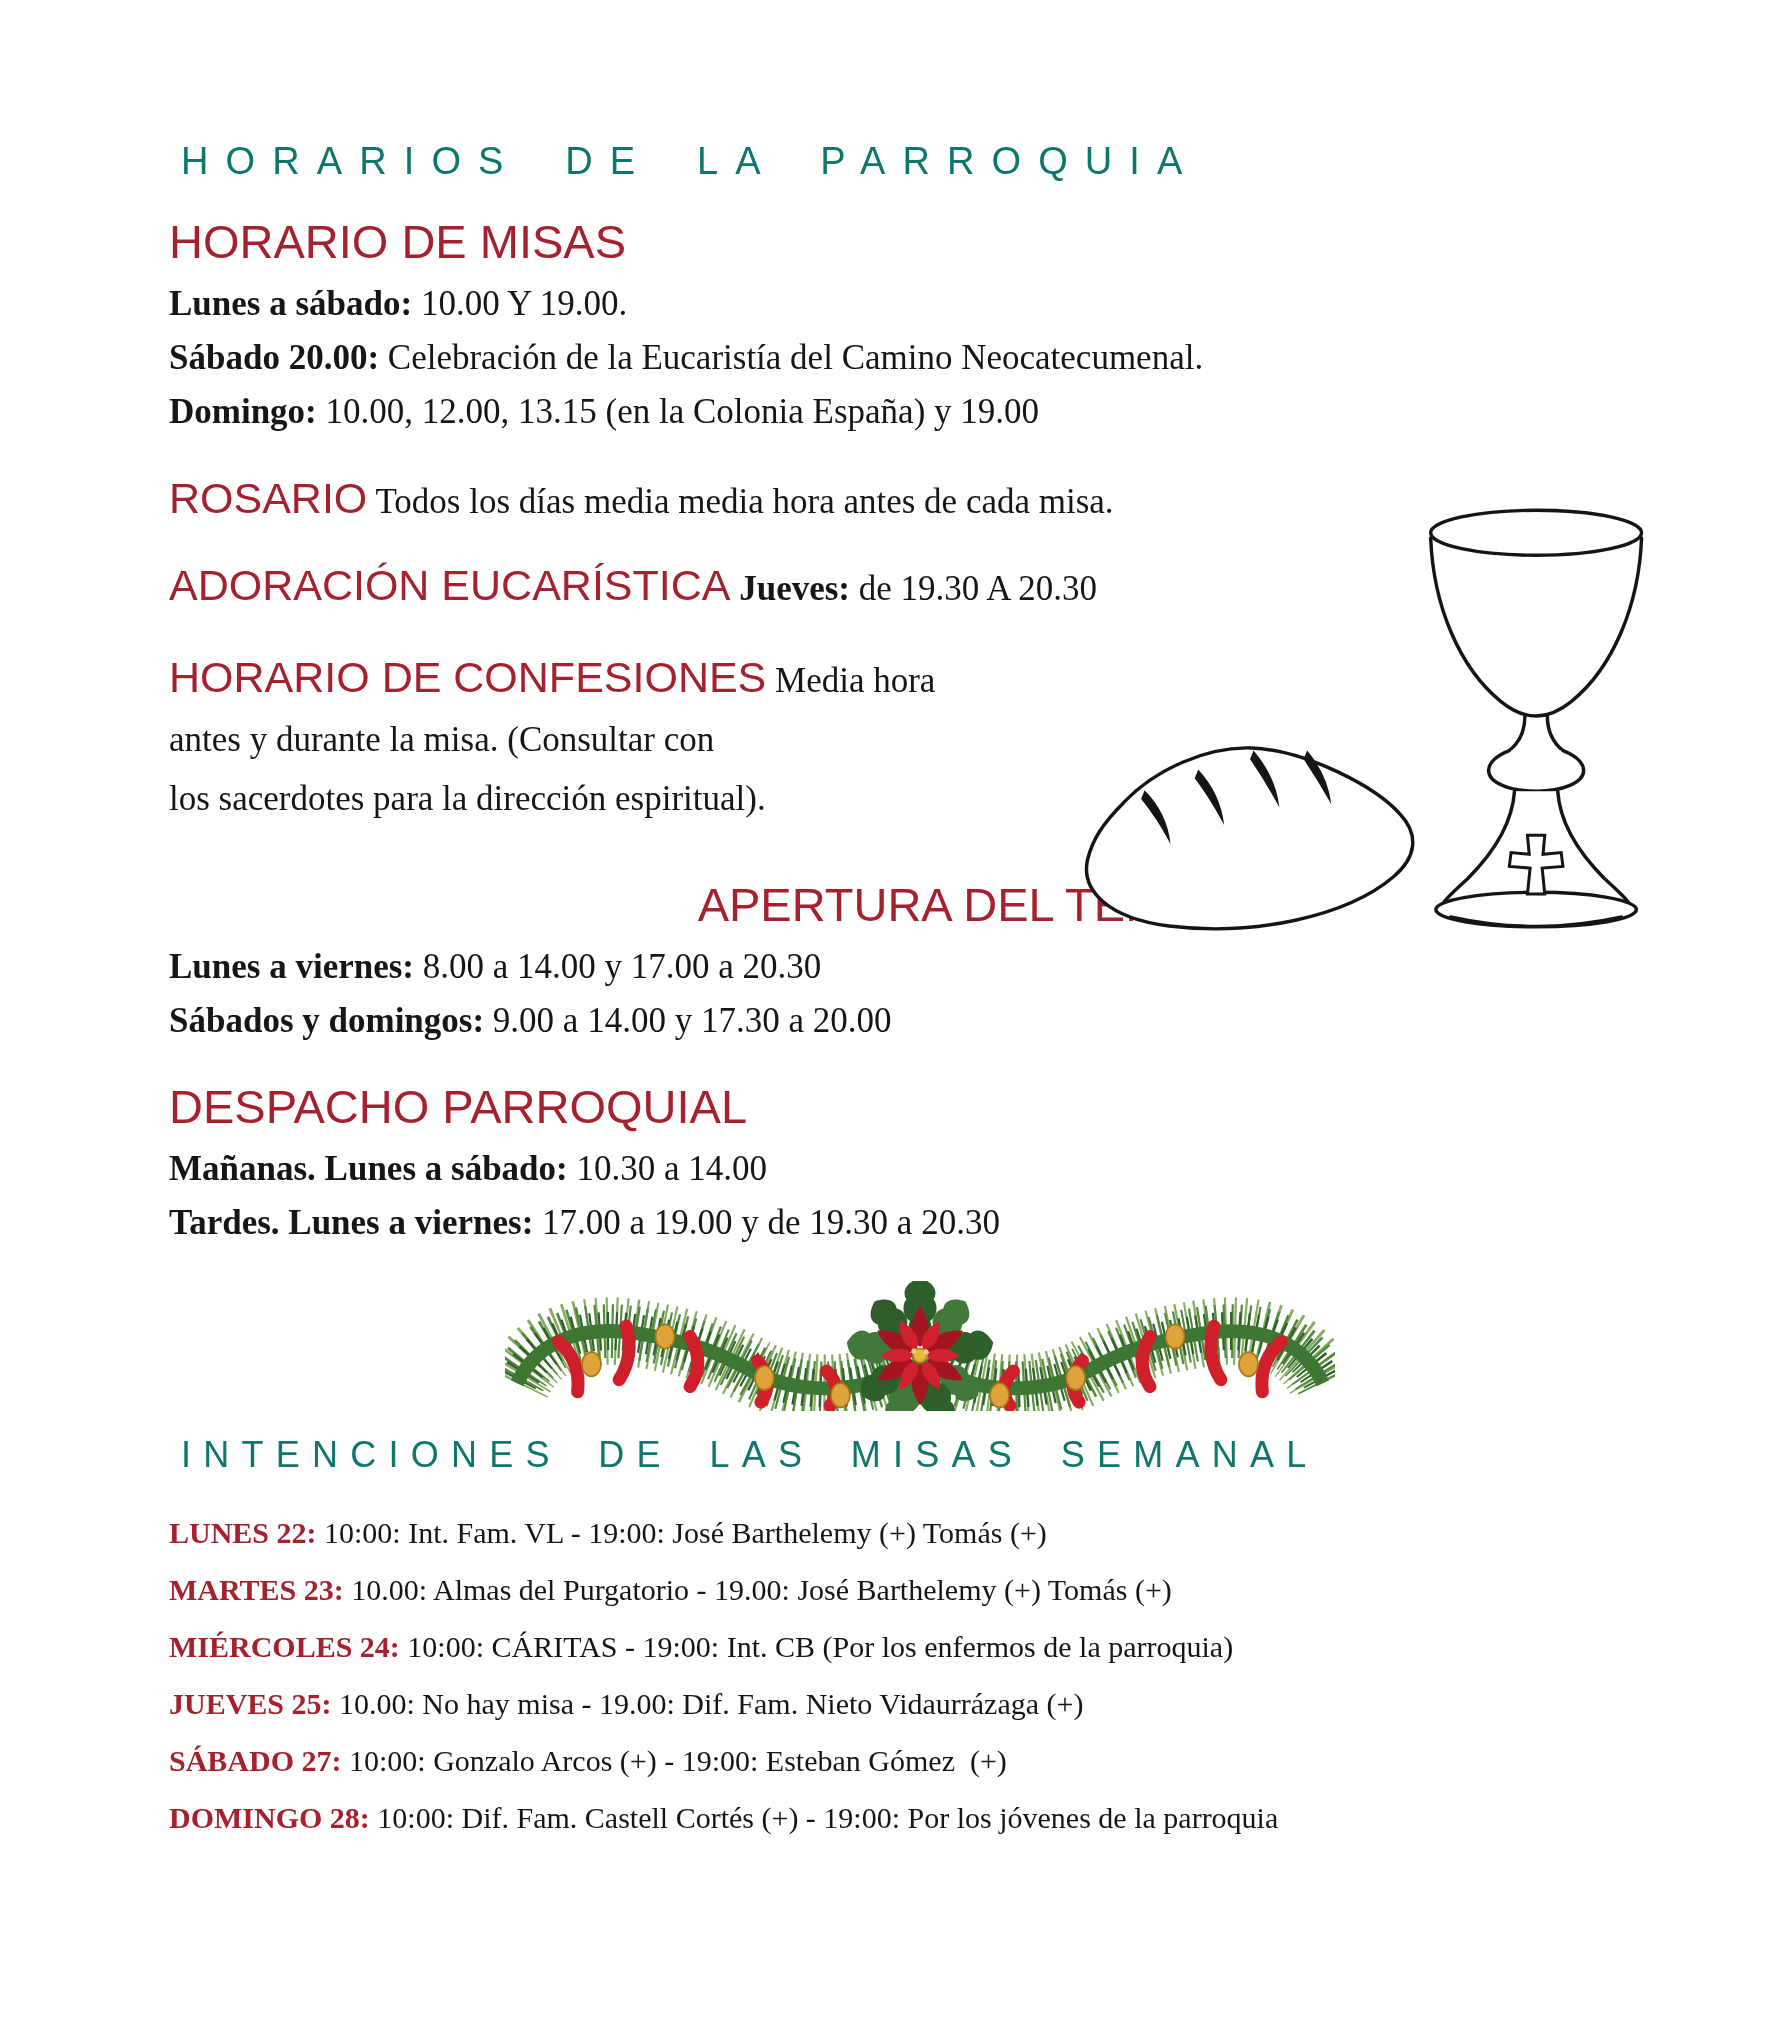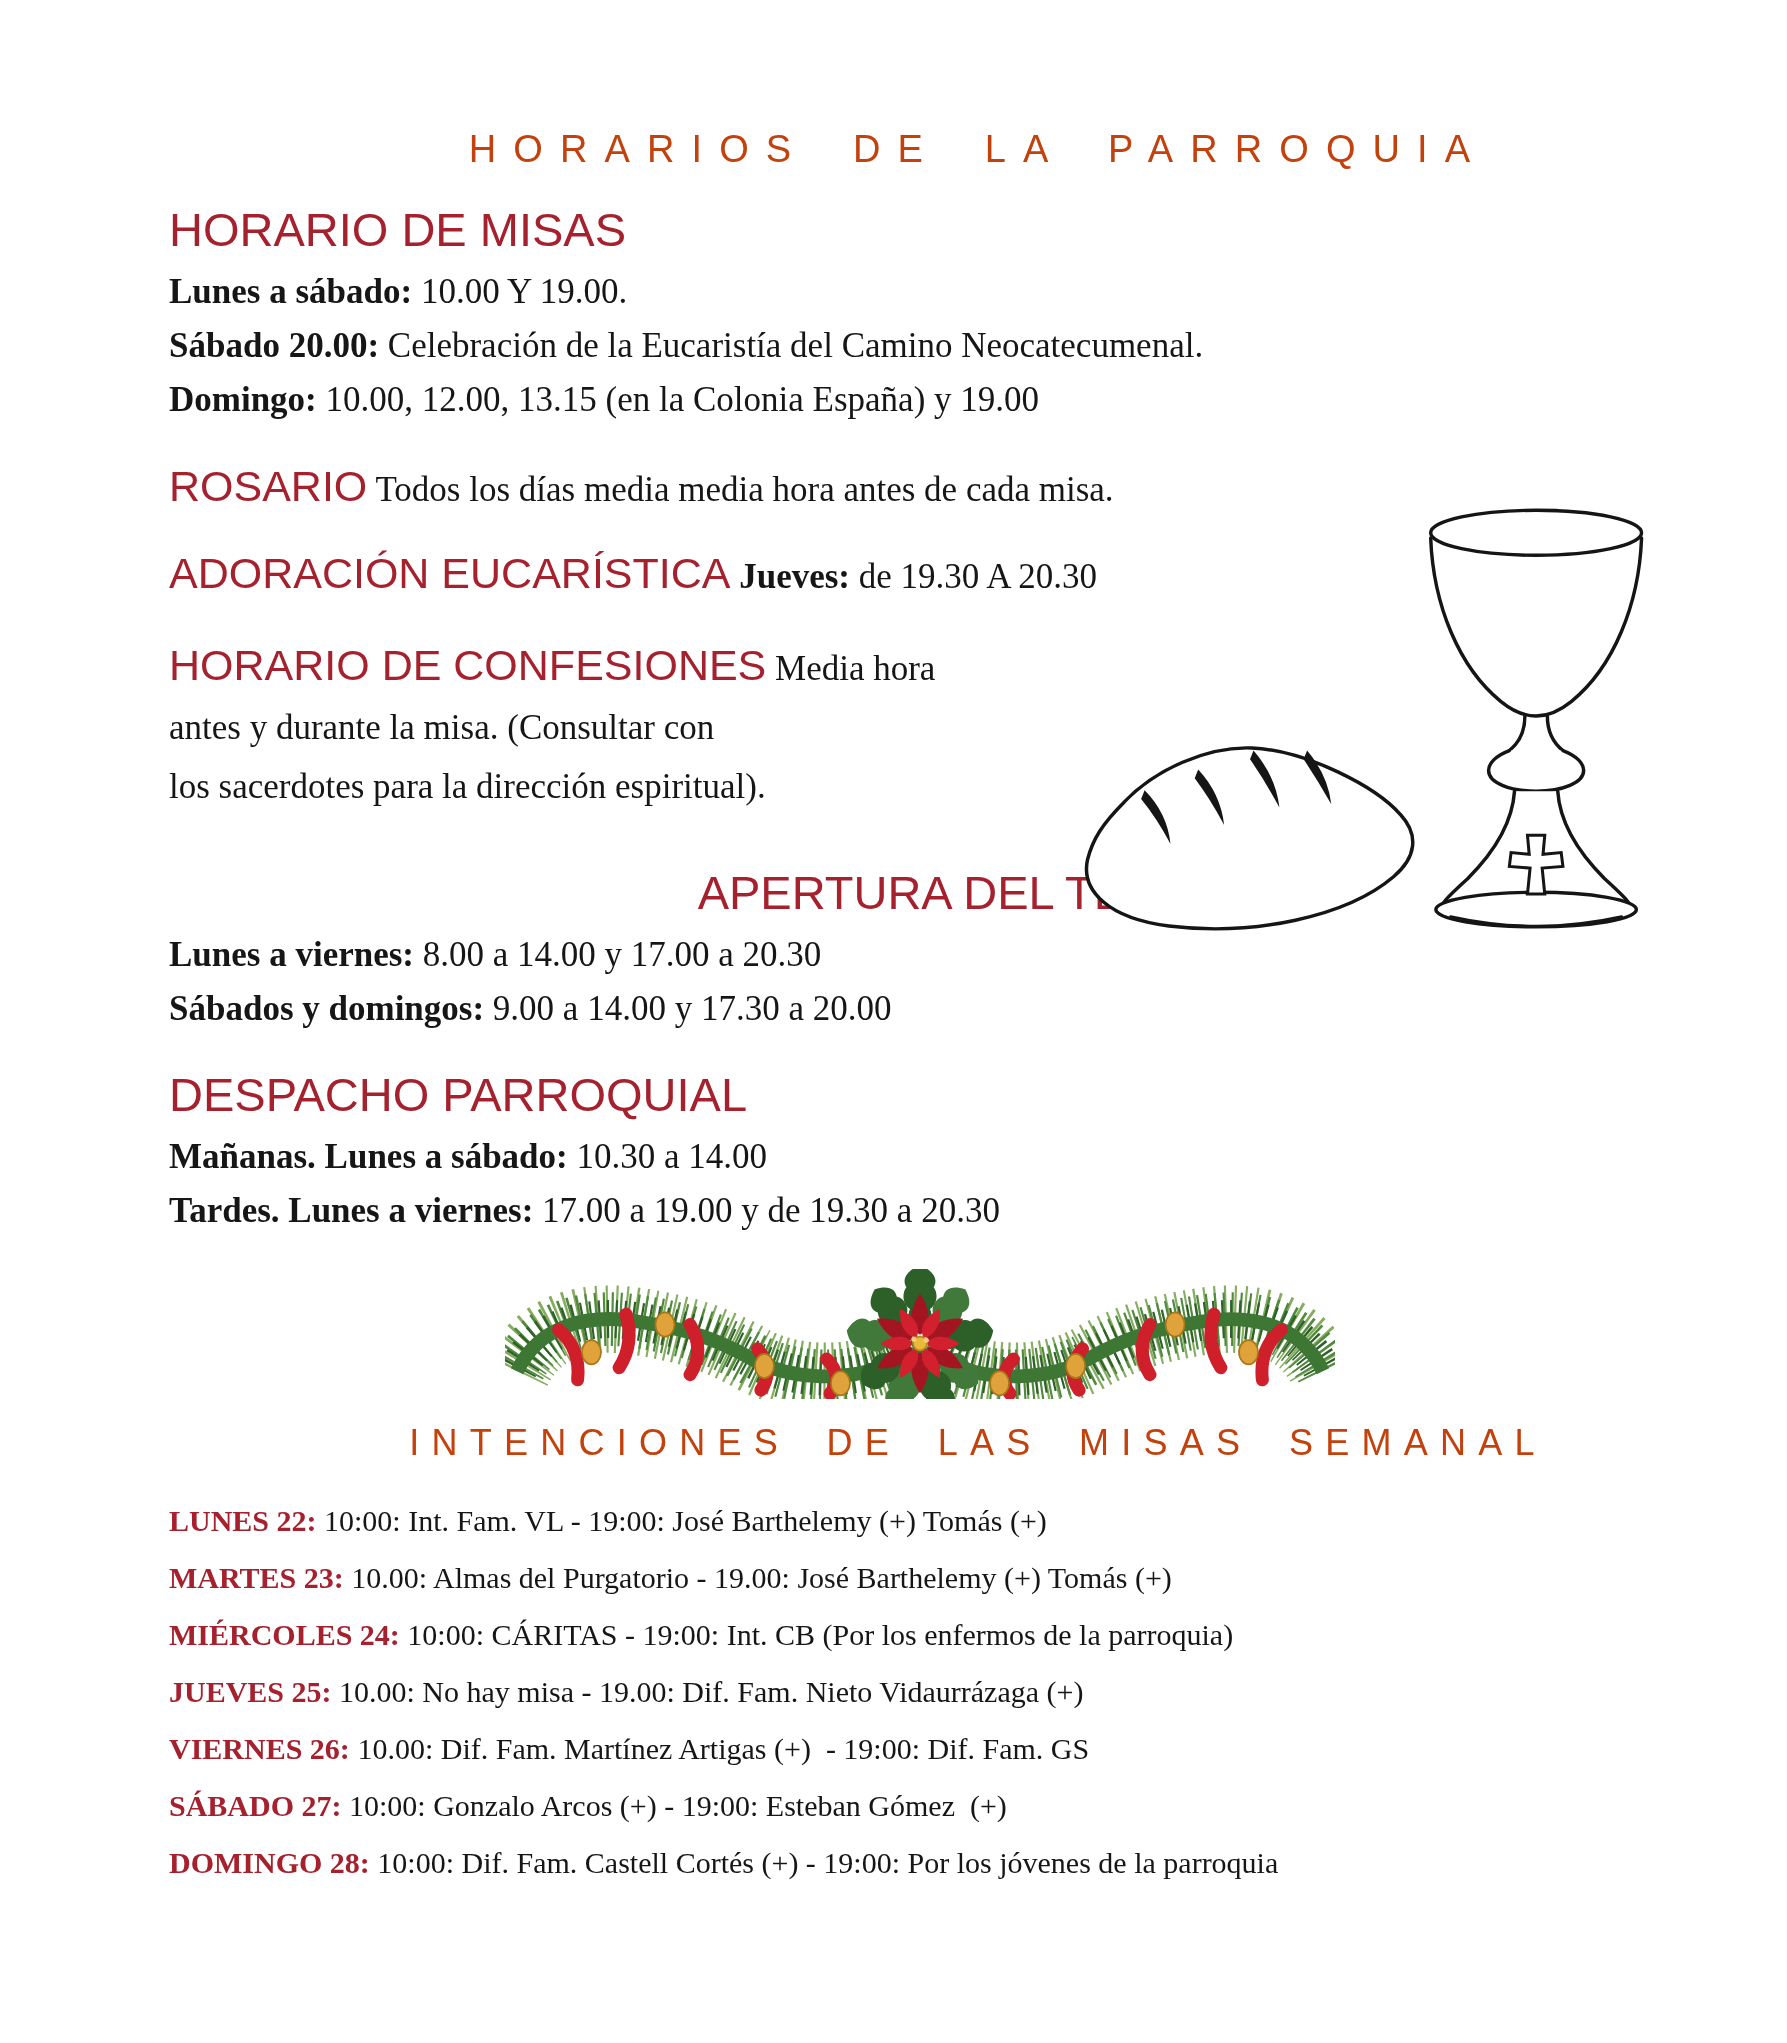--- a/index.html
+++ b/index.html
@@ -4,22 +4,22 @@
 <style>
   html,body{margin:0;padding:0;}
   body{
     width:1787px;height:2043px;position:relative;overflow:hidden;
     background:#ffffff;color:#161616;
     font-family:"Liberation Serif", serif;
   }
   .content{padding:130px 0 0 169px;}
   .gold-title{
     font-family:"Liberation Sans", sans-serif;font-weight:400;
-    color:#c2410c;font-size:38px;line-height:1;
-    letter-spacing:.45em;word-spacing:.45em;margin:0;text-align:center;
+    color:#0f766e;font-size:38px;line-height:1;
+    letter-spacing:.45em;word-spacing:.45em;margin:12px;
   }
   .red-h{
     font-family:"Liberation Sans", sans-serif;font-weight:400;
     color:#A5212E;font-size:47px;line-height:1;letter-spacing:0;
     margin:38px 0 12px 0;
   }
   .ih{
     font-family:"Liberation Sans", sans-serif;font-weight:400;
     color:#A5212E;font-size:43px;letter-spacing:0;
   }
@@ -138,21 +138,20 @@
     </svg>
   </div>
 
   <h1 class="gold-title intent">INTENCIONES DE LAS MISAS SEMANAL</h1>
 
   <div class="intent-list">
     <div class="item"><b>LUNES 22:</b><span> 10:00: Int. Fam. VL - 19:00: José Barthelemy (+) Tomás (+)</span></div>
     <div class="item"><b>MARTES 23:</b><span> 10.00: Almas del Purgatorio - 19.00: José Barthelemy (+) Tomás (+)</span></div>
     <div class="item"><b>MIÉRCOLES 24:</b><span> 10:00: CÁRITAS - 19:00: Int. CB (Por los enfermos de la parroquia)</span></div>
     <div class="item"><b>JUEVES 25:</b><span> 10.00: No hay misa - 19.00: Dif. Fam. Nieto Vidaurrázaga (+)</span></div>
-    <div class="item"><b>VIERNES 26:</b><span> 10.00: Dif. Fam. Martínez Artigas (+)  - 19:00: Dif. Fam. GS</span></div>
     <div class="item"><b>SÁBADO 27:</b><span> 10:00: Gonzalo Arcos (+) - 19:00: Esteban Gómez  (+)</span></div>
     <div class="item"><b>DOMINGO 28:</b><span> 10:00: Dif. Fam. Castell Cortés (+) - 19:00: Por los jóvenes de la parroquia</span></div>
   </div>
 
 </div>
 
 <div class="illustration">
   <svg width="605" height="450" viewBox="0 0 700 520">
     <g stroke="#151515" stroke-width="4" fill="none" stroke-linecap="round">
       <path d="M415 54 C 418 132 448 204 496 243 C 512 256 524 260 537 260 C 550 260 562 256 578 243 C 626 204 656 132 659 54" fill="#ffffff"></path>

